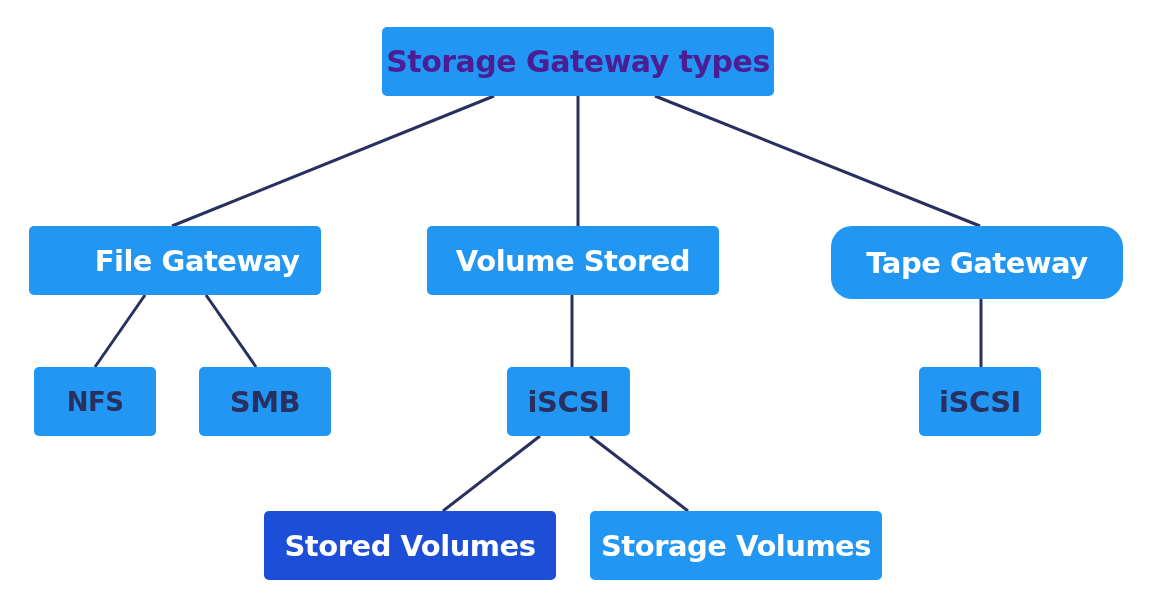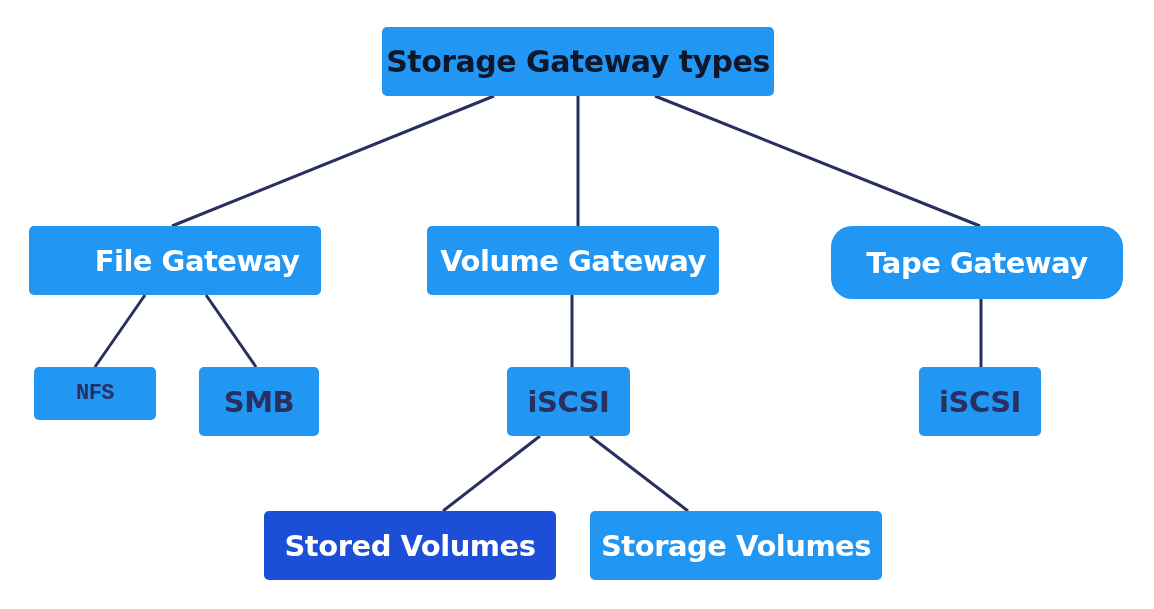--- a/index.html
+++ b/index.html
@@ -39,22 +39,22 @@
       letter-spacing: -0.5px;
     }
     .node span { display: block; }
     .dark { color: #29305f; }
     .light { color: #ffffff; }
 
     #n-root   { left: 382px; top: 27px;  width: 392px; height: 69px; font-size: 30px; }
     #n-file   { left: 29px;  top: 226px; width: 292px; height: 69px; font-size: 29px; }
     #n-volume { left: 427px; top: 226px; width: 292px; height: 69px; font-size: 29px; }
     #n-tape   { left: 831px; top: 226px; width: 292px; height: 73px; font-size: 29px; border-radius: 21px; }
-    #n-nfs    { left: 34px;  top: 367px; width: 122px; height: 53px; font-size: 22px; font-family: Liberation Mono, monospace; }
-    #n-smb    { left: 199px; top: 367px; width: 120px; height: 69px; font-size: 29px; }
+    #n-nfs    { left: 34px;  top: 367px; width: 122px; height: 69px; font-size: 26px; }
+    #n-smb    { left: 199px; top: 367px; width: 132px; height: 69px; font-size: 29px; }
     #n-iscsi-vol  { left: 507px; top: 367px; width: 123px; height: 69px; font-size: 29px; }
     #n-iscsi-tape { left: 919px; top: 367px; width: 122px; height: 69px; font-size: 29px; }
     #n-stored { left: 264px; top: 511px; width: 292px; height: 69px; font-size: 29px; }
     #n-cached { left: 590px; top: 511px; width: 292px; height: 69px; font-size: 29px; }
   </style>
 </head>
 <body>
 
 <div id="diagram">
   <svg id="edges" xmlns="http://www.w3.org/2000/svg">
@@ -62,29 +62,29 @@
       <line x1="578" y1="96" x2="578" y2="226" stroke="#29305f" stroke-width="3"></line>
       <line x1="655" y1="96" x2="980" y2="226" stroke="#29305f" stroke-width="3"></line>
       <line x1="145" y1="295" x2="95" y2="367" stroke="#29305f" stroke-width="3"></line>
       <line x1="206" y1="295" x2="256" y2="367" stroke="#29305f" stroke-width="3"></line>
       <line x1="572" y1="295" x2="572" y2="367" stroke="#29305f" stroke-width="3"></line>
       <line x1="981" y1="295" x2="981" y2="367" stroke="#29305f" stroke-width="3"></line>
       <line x1="540" y1="436" x2="443" y2="511" stroke="#29305f" stroke-width="3"></line>
       <line x1="590" y1="436" x2="688" y2="511" stroke="#29305f" stroke-width="3"></line>
     </svg>
 
-  <div class="node dark" id="n-root" style="background: rgb(33, 150, 243); color: #0f172a; text-align: right;">
+  <div class="node dark" id="n-root" style="background: rgb(33, 150, 243); color: #4c1d95; text-align: right;">
     <span>Storage Gateway types</span>
   </div>
 
   <div class="node light" id="n-file" style="background: rgb(33, 150, 243); color: rgb(255, 255, 255); padding-left: 44px;">
     <span>File Gateway</span>
   </div>
   <div class="node light" id="n-volume" style="background: rgb(33, 150, 243); color: rgb(255, 255, 255);">
-    <span>Volume Gateway</span>
+    <span>Volume Stored</span>
   </div>
   <div class="node light" id="n-tape" style="background: rgb(33, 150, 243); color: rgb(255, 255, 255);">
     <span>Tape Gateway</span>
   </div>
 
   <div class="node dark" id="n-nfs" style="background: rgb(33, 150, 243); color: rgb(41, 48, 95);">
     <span>NFS</span>
   </div>
   <div class="node dark" id="n-smb" style="background: rgb(33, 150, 243); color: rgb(41, 48, 95);">
     <span>SMB</span>

